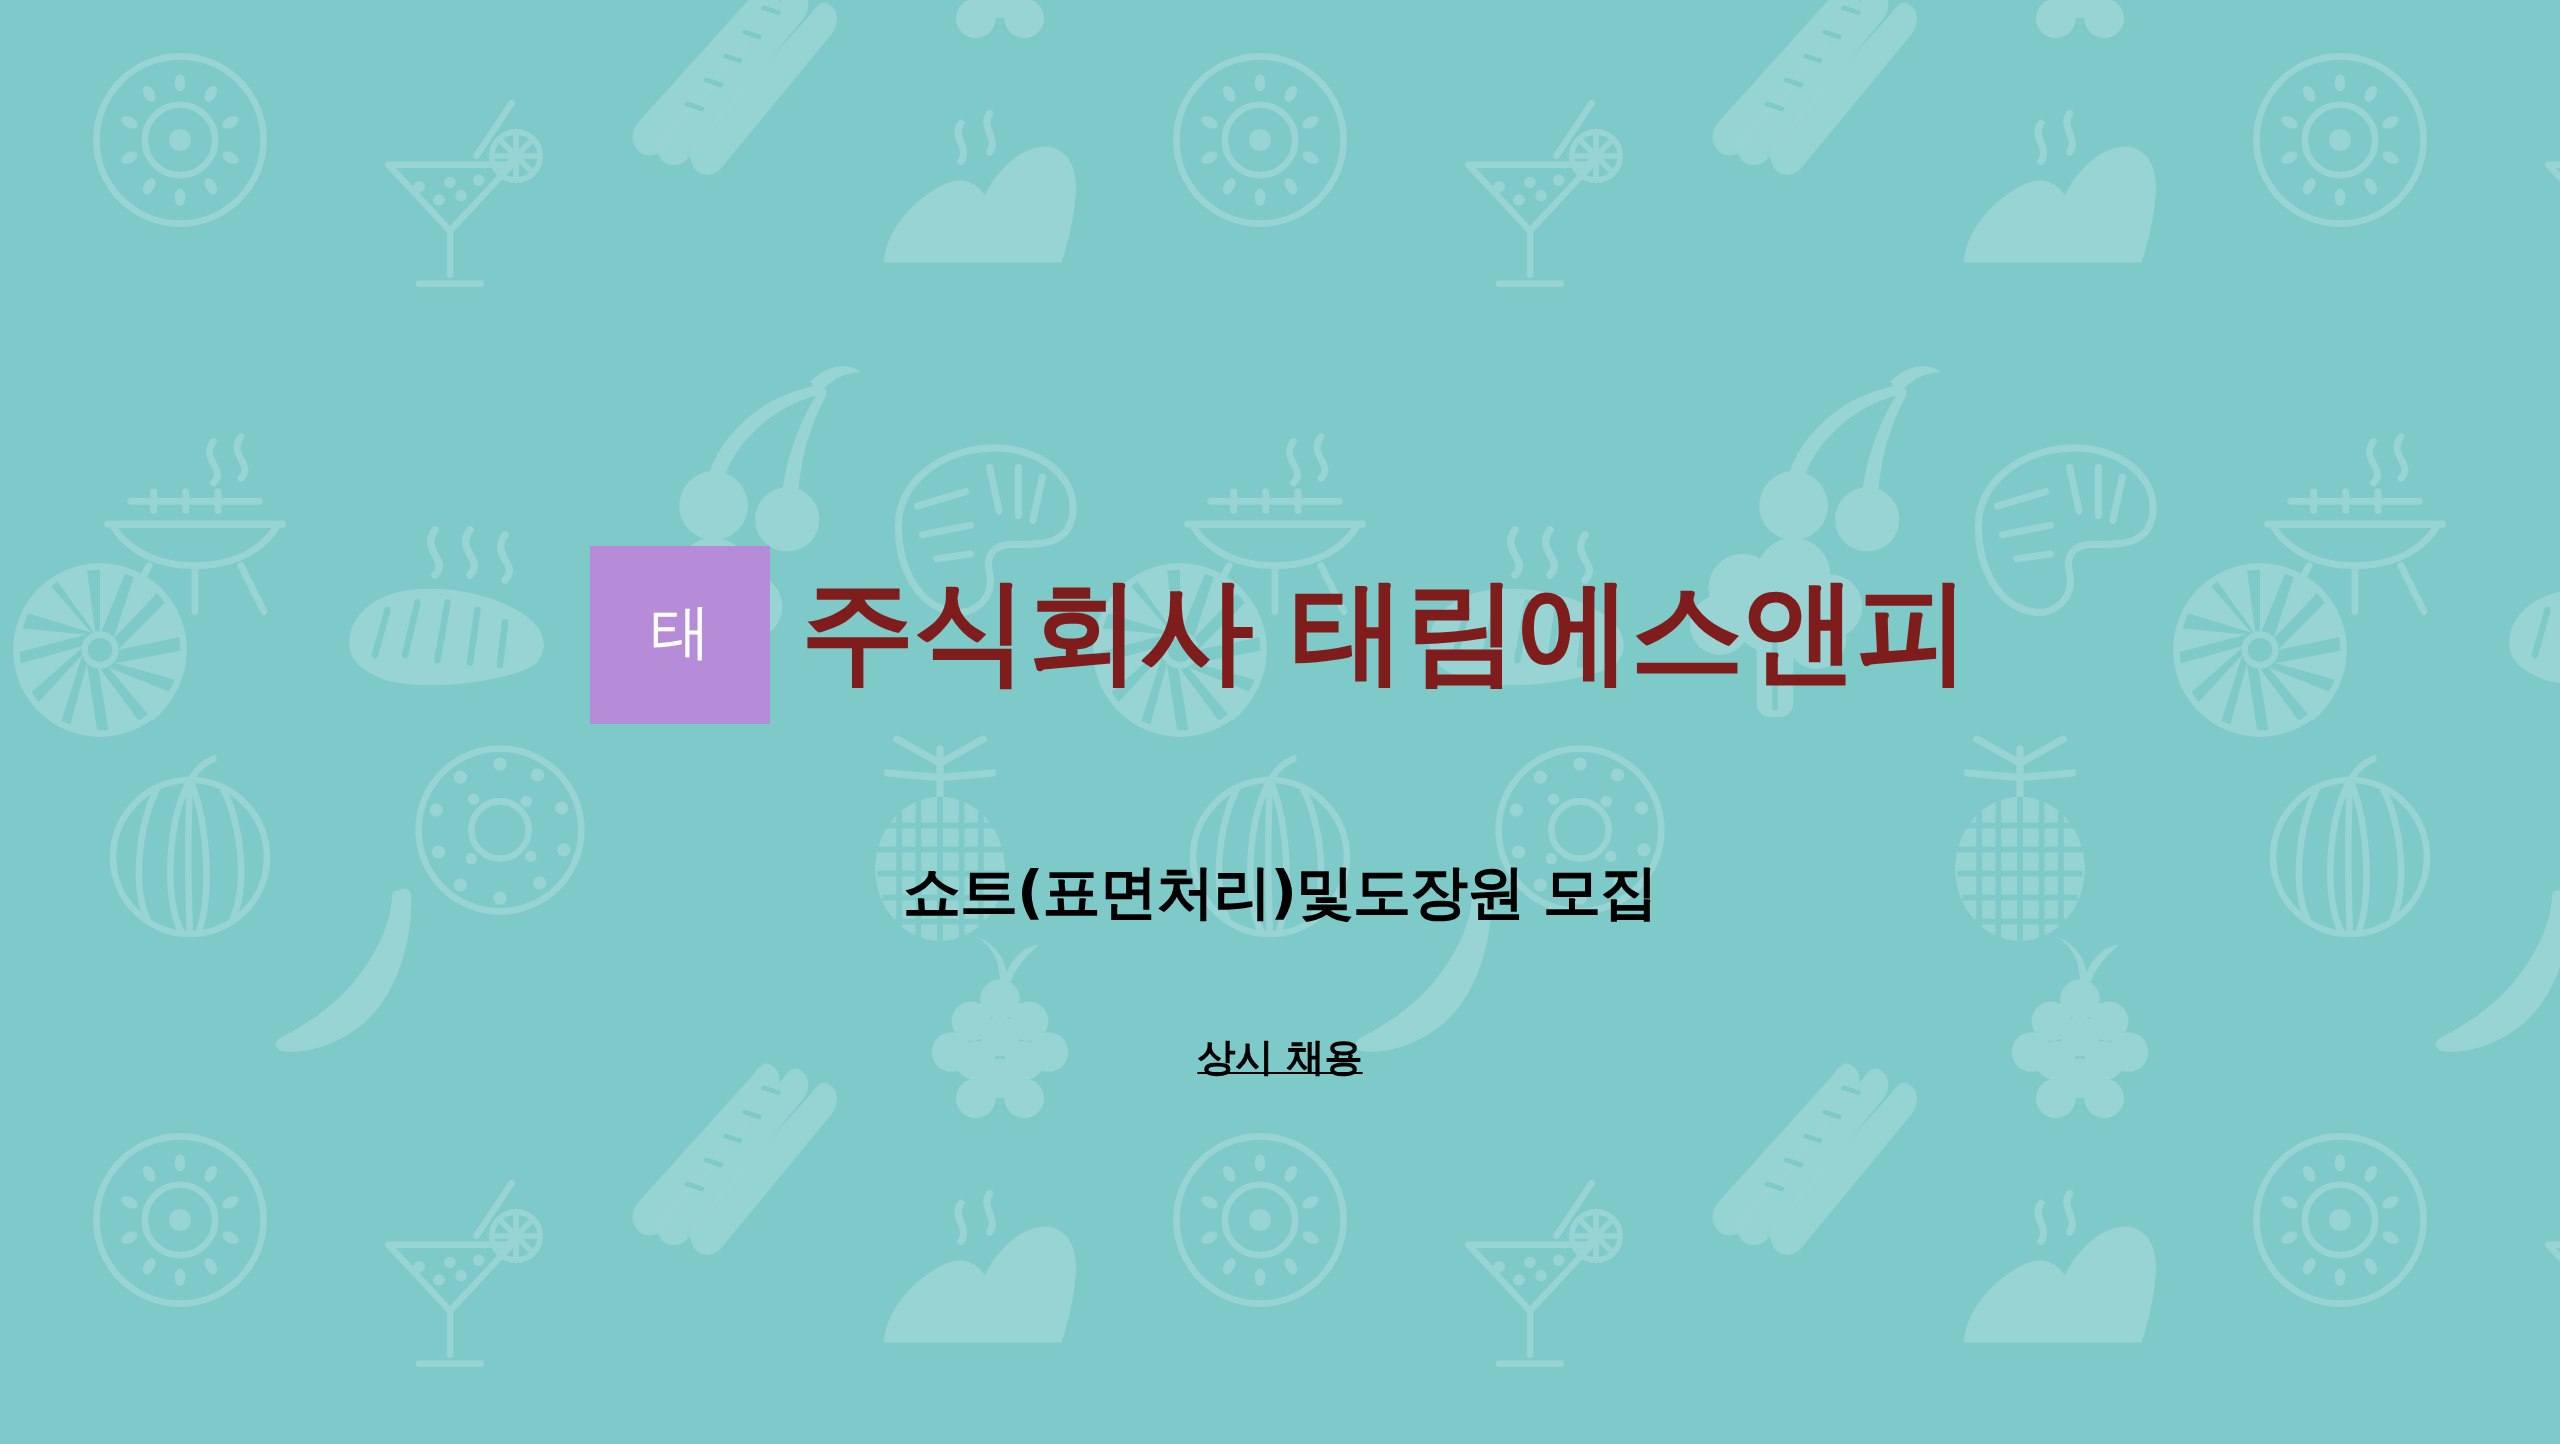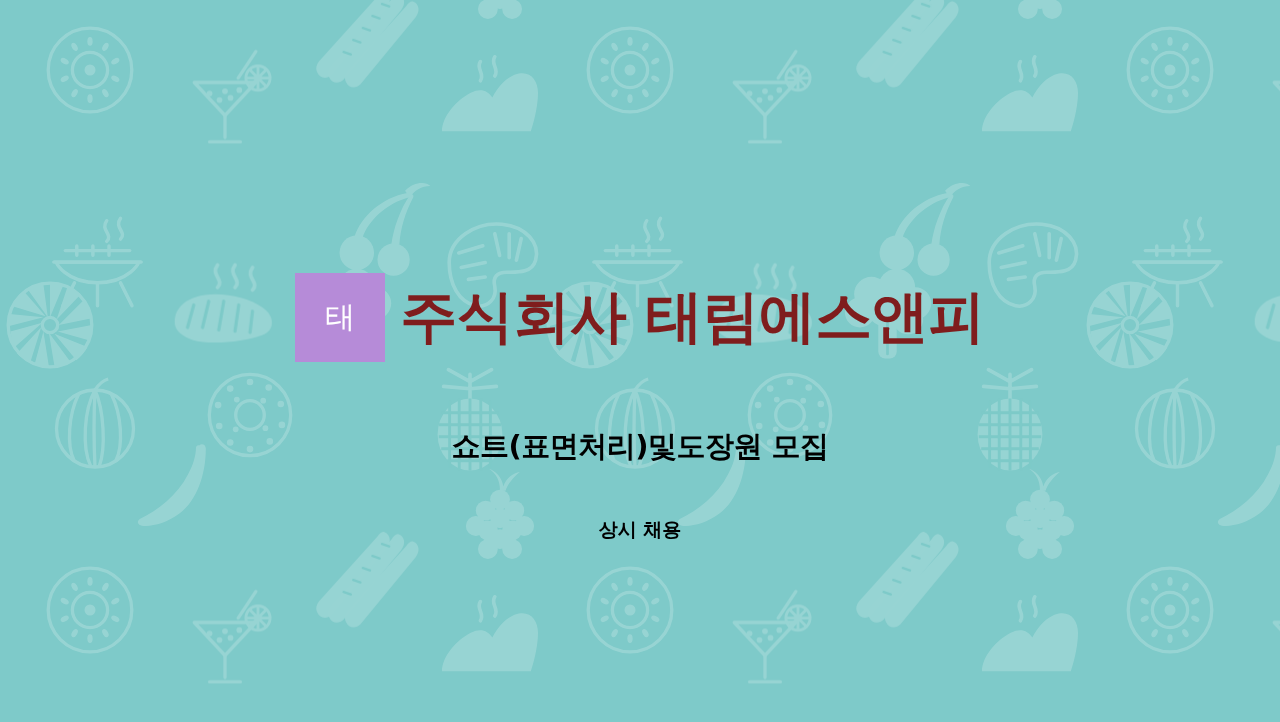--- a/index.html
+++ b/index.html
@@ -94,20 +94,21 @@
   }
 
   .hiring-type {
     margin-top: 30px;
     color: #000000;
     font-size: 19px;
     font-weight: bold;
     line-height: 1.2;
     white-space: nowrap;
     text-align: center;
+    text-decoration: underline;
   }
 </style>
 </head>
 <body>
 
 <div id="banner">
 
   <div id="pattern-layer">
     <svg viewBox="0 0 1280 722" xmlns="http://www.w3.org/2000/svg" aria-hidden="true">
       <defs>

